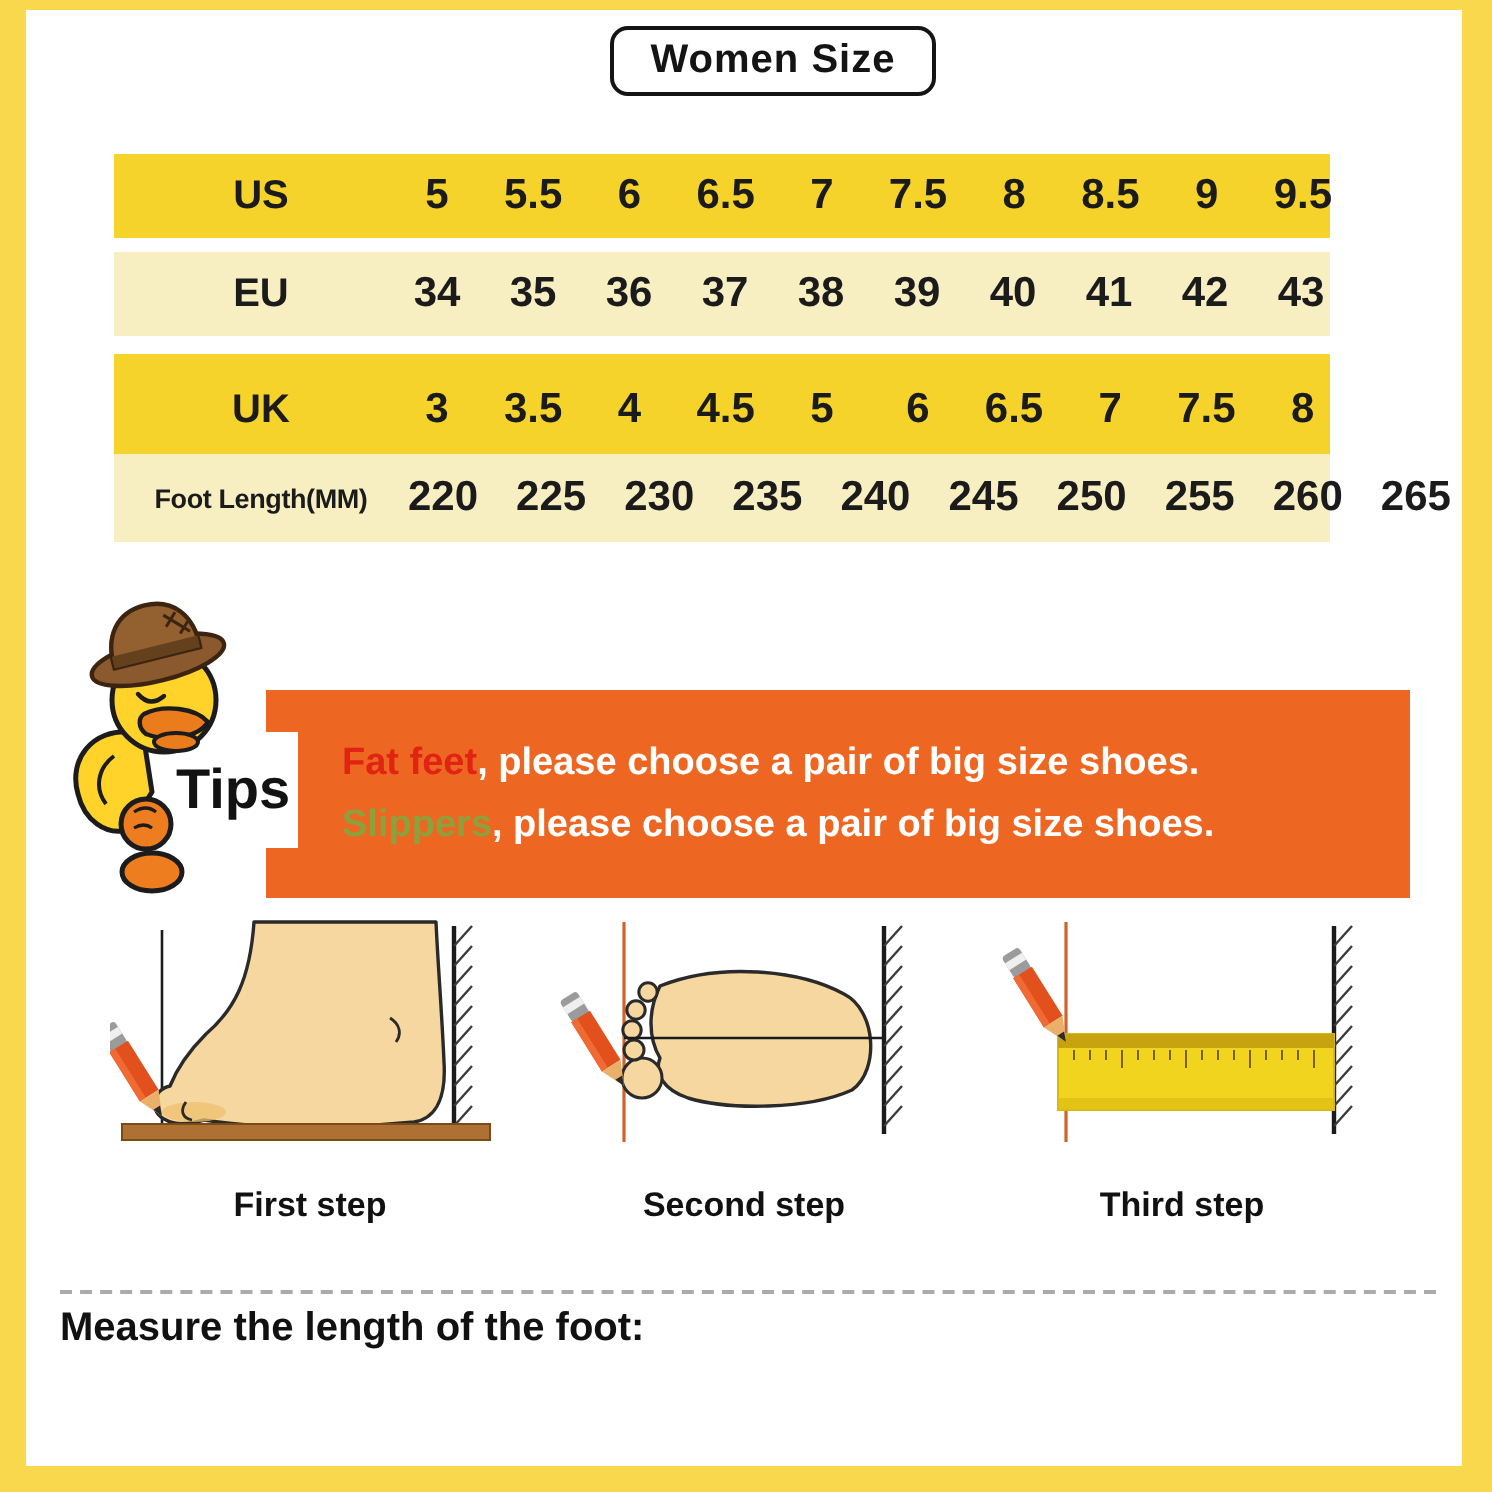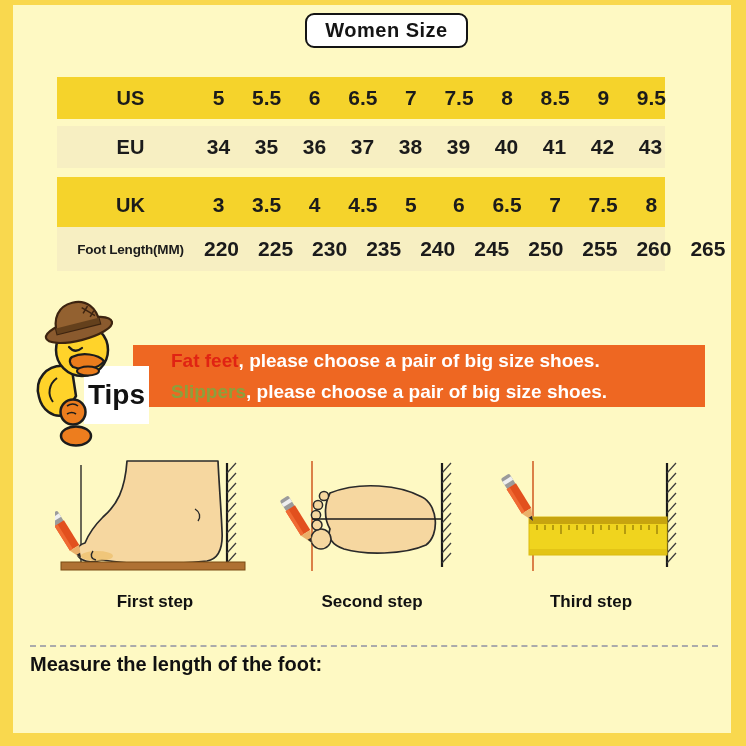--- a/index.html
+++ b/index.html
@@ -4,21 +4,21 @@
 <style>
   html,body{margin:0;padding:0;background:#fff;}
   *{box-sizing:border-box;}
   .frame{
     position:relative;width:746px;height:746px;overflow:hidden;
     background:#f9d84e;
     font-family:"Liberation Sans",sans-serif;
   }
   .content{
     position:absolute;left:13px;top:5px;right:15px;bottom:13px;
-    background:#fef9c3;
+    background:#ffffff;
   }
   
   .title-box{
     position:absolute;left:292px;top:8px;width:163px;height:35px;
     background:#fff;border:2px solid #141414;border-radius:9px;
     display:flex;align-items:center;justify-content:center;
     font-size:20px;font-weight:bold;color:#141414;letter-spacing:0.5px;
   }
   
   .srow{
@@ -26,21 +26,21 @@
   }
   .srow.bright{background:#f5d32b;}
   .srow.pale{background:#f7efc2;}
   .cell{
     flex:0 0 48px;text-align:center;font-weight:bold;font-size:21px;color:#1b1b1b;padding-left:19px;
   }
   .cell.lbl{flex:0 0 128px;font-size:20px;}
   .srow.footrow .cell.lbl{font-size:13.5px;letter-spacing:-0.2px;}
   
   .tips-box{
-    position:absolute;left:120px;top:340px;width:572px;height:62px;
+    position:absolute;left:120px;top:340px;width:572px;height:104px;
     background:#ee6722;
     display:flex;flex-direction:column;justify-content:center;
     padding-left:38px;gap:1px;
   }
   .tips-line{font-size:19px;font-weight:bold;color:#ffffff;line-height:30px;white-space:nowrap;}
   .hl-red{color:#e02313;}
   .hl-green{color:#8ca03c;margin-top:24px;}
   .tips-sign{
     position:absolute;left:71px;top:361px;width:65px;height:58px;background:#ffffff;
     display:flex;align-items:center;justify-content:center;z-index:2;

